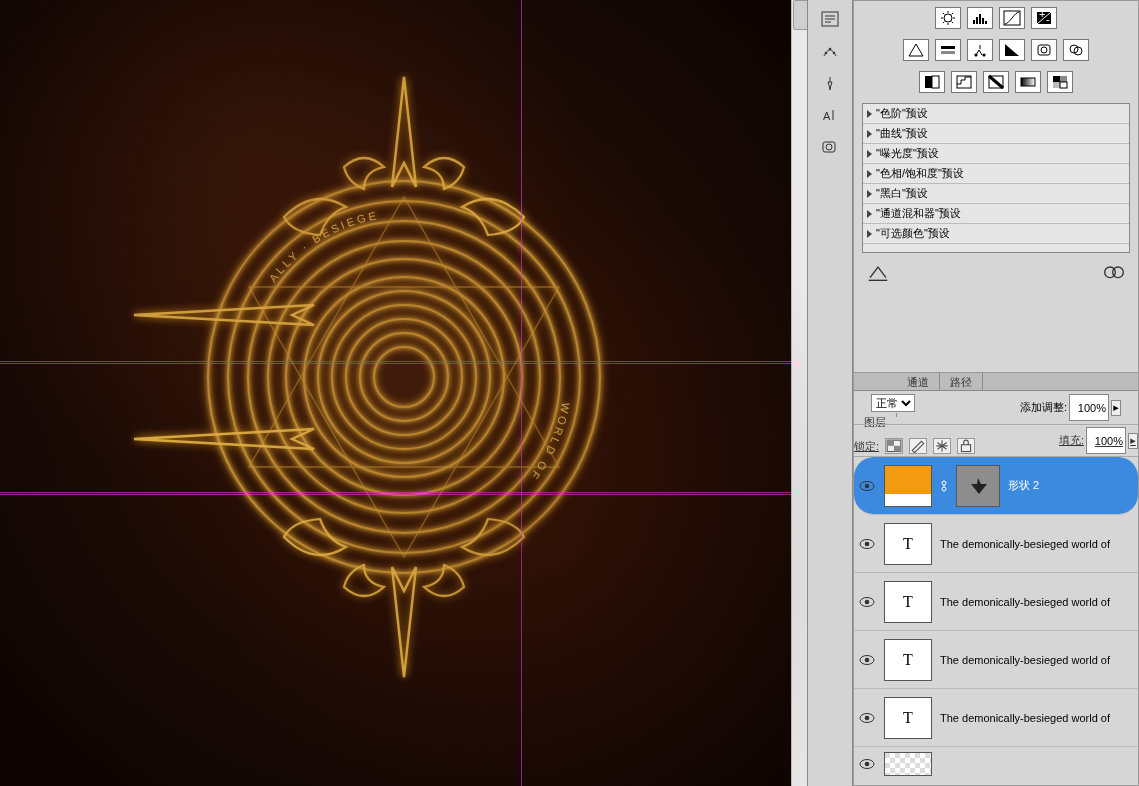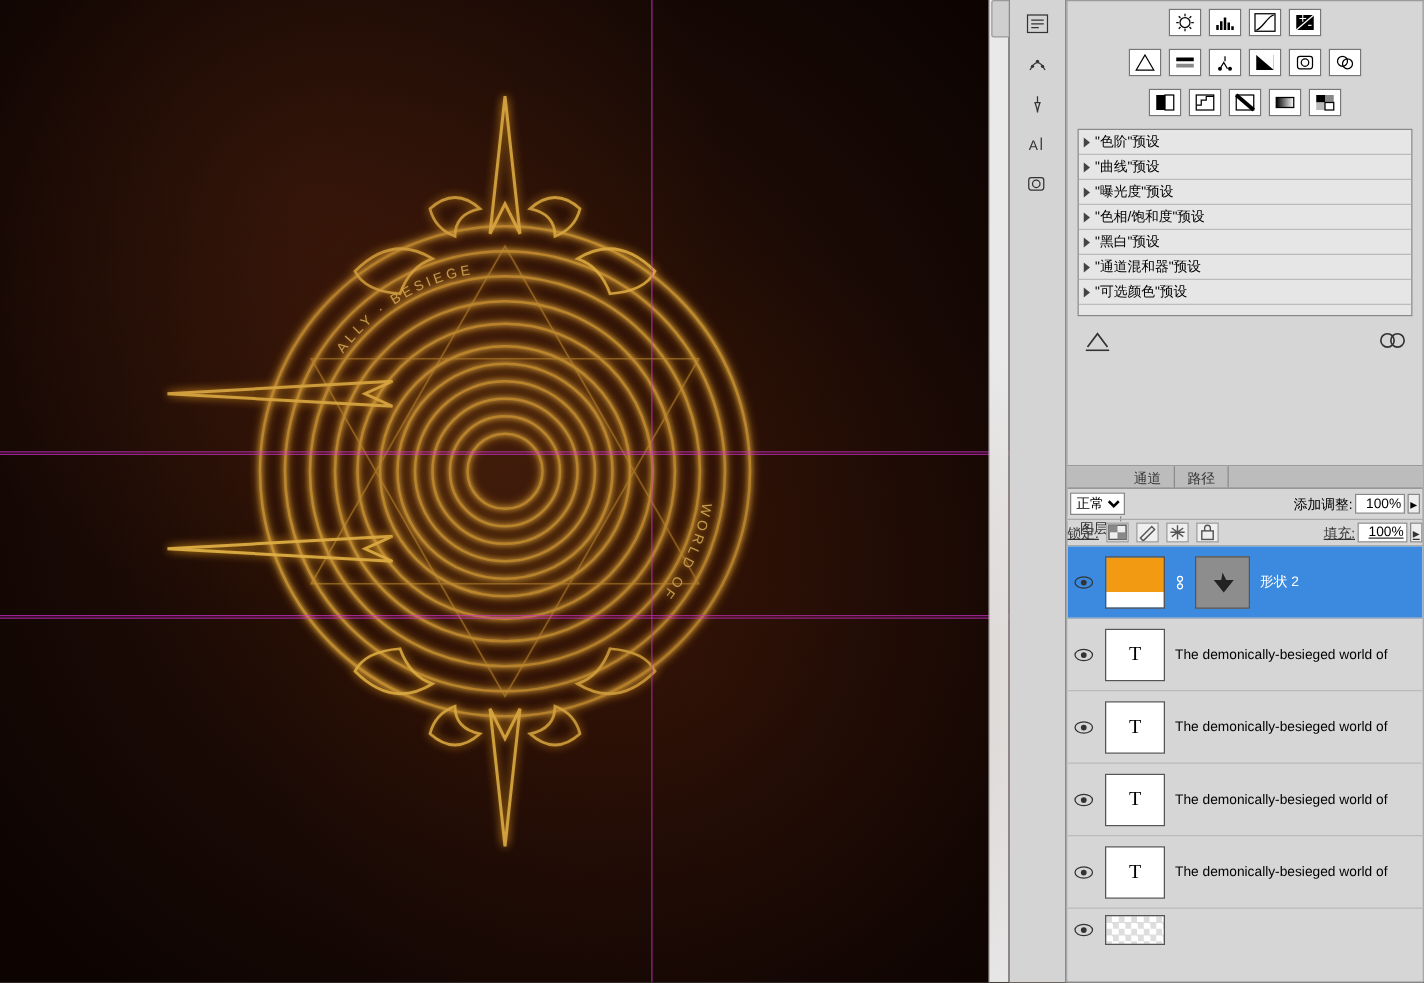--- a/index.html
+++ b/index.html
@@ -58,32 +58,32 @@
 .preset-row .tri { width:0;height:0;border-top:4px solid transparent;border-bottom:4px solid transparent;
   border-left:5px solid #444; }
 .adj-footer { display:flex; justify-content:space-between; padding:4px 12px 6px; color:#333; }
 .adj-footer .fic { width:24px; height:18px; display:flex; align-items:center; justify-content:center; cursor:pointer; }
 
 
 .layers { flex:1; border-top:1px solid #9a9a9a; }
 .tabs { height:18px; display:flex; background:#bcbcbc; border-bottom:1px solid #8a8a8a; }
 .tab { padding:2px 10px; border-right:1px solid #8a8a8a; cursor:pointer; color:#333;}
 .tab.active { background:#d6d6d6;margin-top:40px; }
-.lay-opts { display:flex; gap:6px; padding:3px 2px; border-bottom:1px solid #aaa; }
+.lay-opts { display:flex; gap:6px; padding:3px 17px; border-bottom:1px solid #aaa; }
 .lay-opts select { height:18px; font-size:11px; border:1px solid #888; background:#fff; }
 .inp-wrap { display:flex; align-items:center; gap:2px; margin-left:auto; }
-.inp-wrap input { width:40px; height:16px; border:1px solid #888; text-align:right; padding-right:2px; font-size:11px;}
+.inp-wrap input { width:40px; height:27px; border:1px solid #888; text-align:right; padding-right:2px; font-size:11px;}
 .inp-wrap .arrow { width:10px;height:16px;border:1px solid #888;background:#eee;display:flex;align-items:center;justify-content:center;cursor:pointer;}
 .lay-lock { display:flex; align-items:flex-end; gap:6px; padding:2px 0; border-bottom:1px solid #aaa; color:#333;text-decoration:underline;}
 .lay-lock .lic { width:18px; height:16px; border:1px solid #999; background:#efefef; display:flex;
   align-items:center; justify-content:center; cursor:pointer; }
 .lay-list { flex:1; overflow-y:auto; background:#d6d6d6; }
 .layer-row { display:flex; align-items:center; height:58px; border-bottom:1px solid #bbb; padding:0 4px; gap:8px;
   cursor:pointer; }
-.layer-row.selected { background:#3b8adf; color:#fff; }
+.layer-row.selected { background:#3b8adf; color:#fff;border-radius:20px; }
 .layer-row.short { height:34px; }
 .vis { width:18px; height:18px; display:flex; align-items:center; justify-content:center; }
 .vis svg { width:16px; height:12px; }
 .thumb { width:48px; height:42px; border:1px solid #555; background:#fff; display:flex; align-items:center;
   justify-content:center; font: 16px Georgia, serif; }
 .thumb.short{height:24px;}
 .thumb.trans { background:
   repeating-conic-gradient(#fff 0 25%, #ddd 0 50%) 0 0/10px 10px; }
 .thumb.orange { background:linear-gradient(#f19a12,#f19a12 70%,#fff 70%); }
 .mask { width:44px; height:42px; border:1px solid #555; background:#8d8d8d; display:flex; align-items:center;

